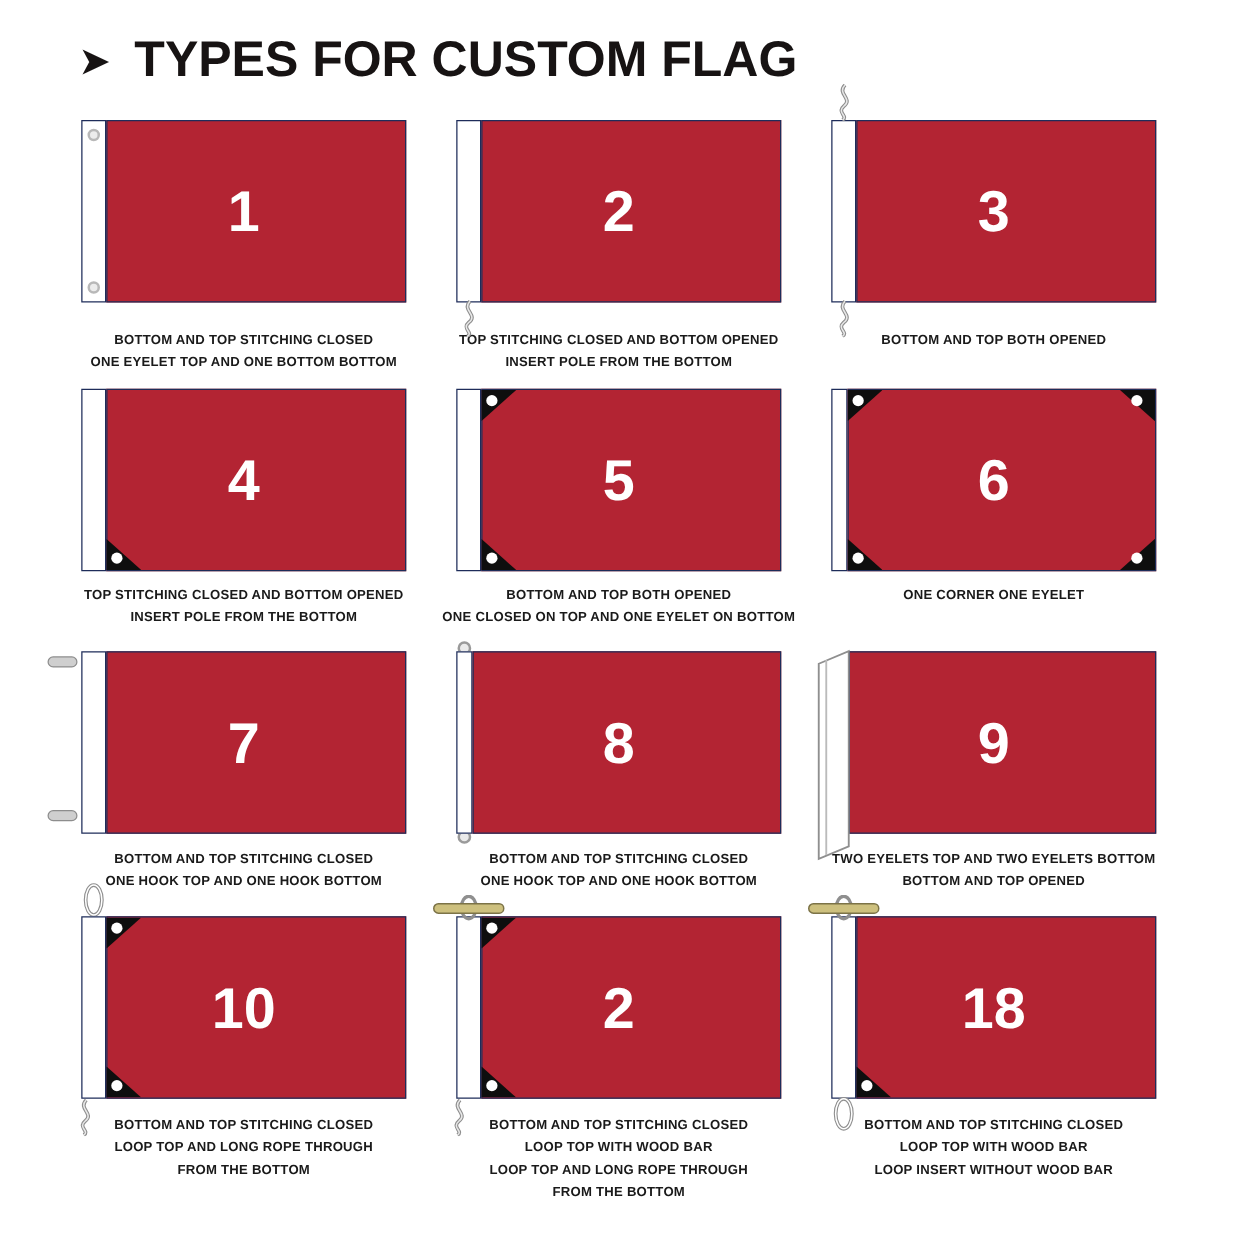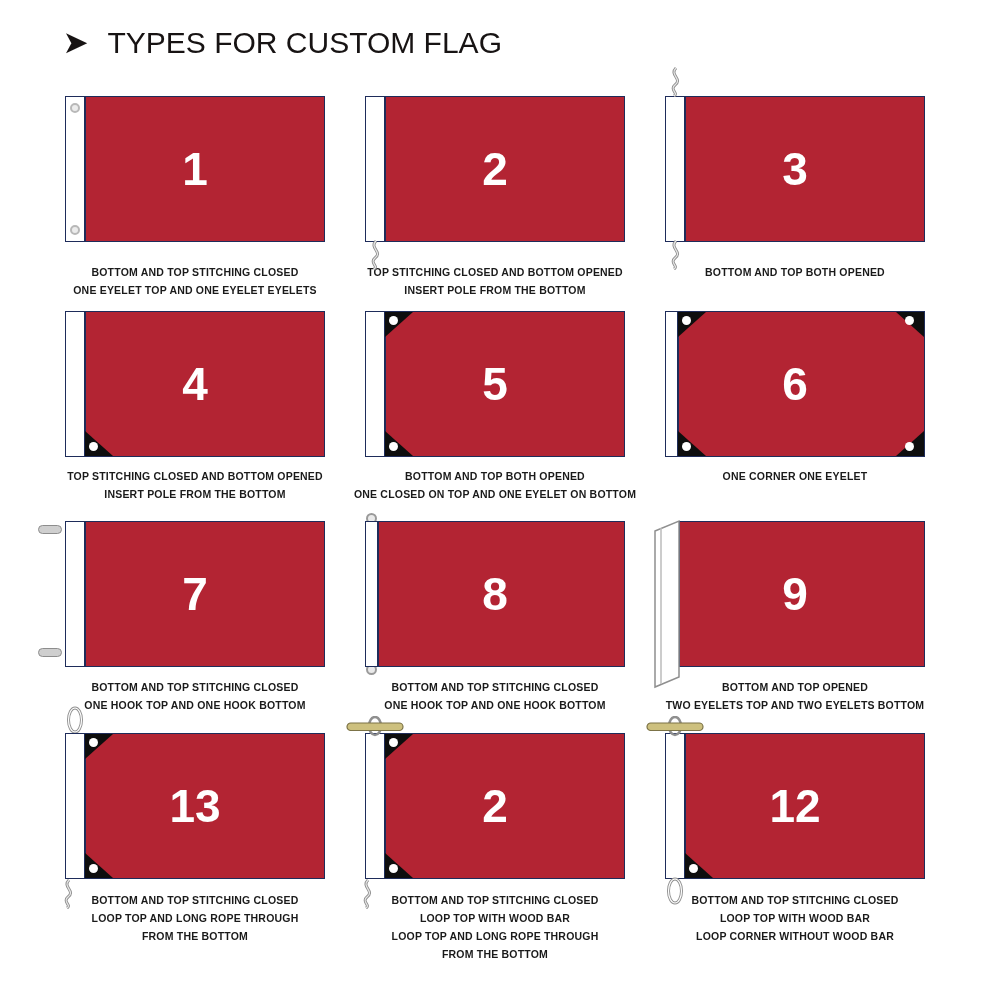--- a/index.html
+++ b/index.html
@@ -1,20 +1,20 @@
 <!DOCTYPE html>
 <html style="--flag-red: #B32433; --border-navy: #1E2C5A; --corner-black: #0E0E0E; --wood-tan: #CDC07E; --rope-gray: #8F8F8F; --title-black: #171313; --caption-color: #1A1A1A;"><head>
 <meta charset="utf-8">
 <style>
   html,body{margin:0;padding:0;background:#fff;}
   .canvas{position:relative;width:1000px;height:1000px;background:#ffffff;overflow:hidden;
           font-family:"Liberation Sans",sans-serif;}
   .title{position:absolute;left:64px;top:26px;display:flex;align-items:center;gap:20px;color:var(--title-black,#171313);}
   .title .arrow{font-size:28px;line-height:1;font-weight:bold;}
-  .title .ttl{font-size:30px;font-weight:400;letter-spacing:0px;}
+  .title .ttl{font-size:40px;font-weight:700;letter-spacing:0px;}
 
   .cell{position:absolute;width:260px;}
   .flagbox{position:absolute;left:0;top:0;width:260px;height:146px;}
   .sleeve{position:absolute;left:0;top:0;width:20px;height:146px;background:#ffffff;
           border:1px solid var(--border-navy,#1E2C5A);box-sizing:border-box;z-index:1;}
   .field{position:absolute;left:20px;top:0;width:240px;height:146px;background:var(--flag-red,#B32433);
          border:1px solid var(--border-navy,#1E2C5A);box-sizing:border-box;z-index:1;}
   .num{position:absolute;left:0;top:0;width:260px;height:146px;display:flex;align-items:center;
        justify-content:center;color:#ffffff;font-size:46px;font-weight:bold;z-index:3;}
   .caption{position:absolute;left:-40px;width:340px;text-align:center;font-size:10.5px;font-weight:bold;
@@ -70,21 +70,21 @@
   <div class="cell r1 f1" style="left:65px;top:96px;">
     <div class="flagbox">
       <div class="sleeve"></div>
       <div class="geye top"></div>
       <div class="geye bot"></div>
       <div class="field"></div>
       <div class="num">1</div>
     </div>
     <div class="caption">
       <div>BOTTOM AND TOP STITCHING CLOSED</div>
-      <div>ONE EYELET TOP AND ONE EYELET EYELETS</div>
+      <div>ONE EYELET TOP AND ONE BOTTOM BOTTOM</div>
     </div>
   </div>
 
   <div class="cell r1 f2" style="left:365px;top:96px;">
     <div class="flagbox">
       <div class="sleeve"></div>
       <div class="field"></div>
       <span class="hw" style="left:2px;top:144px;">
         <svg width="18" height="30" viewBox="0 0 18 30">
             <path d="M9 1 C2 8 16 12 8 18 C2 23 12 26 7 29" fill="none" stroke="#8f8f8f" stroke-width="3"></path>
@@ -204,22 +204,22 @@
       <span class="hw" style="left:-13px;top:-6px;">
         <svg width="30" height="178" viewBox="0 0 30 178">
             <polygon points="3,16 27,6 27,162 3,172" fill="#ffffff" stroke="#8f8f8f" stroke-width="1.5"></polygon>
             <line x1="9" y1="13" x2="9" y2="169" stroke="#bbbbbb" stroke-width="1.5"></line>
           </svg>
       </span>
       <div class="field"></div>
       <div class="num">9</div>
     </div>
     <div class="caption">
+      <div>TWO EYELETS TOP AND TWO EYELETS BOTTOM</div>
       <div>BOTTOM AND TOP OPENED</div>
-      <div>TWO EYELETS TOP AND TWO EYELETS BOTTOM</div>
     </div>
   </div>
 
   <div class="cell r4 f10" style="left:65px;top:733px;">
     <div class="flagbox">
       <span class="hw behind" style="left:0px;top:-27px;">
         <svg width="20" height="30" viewBox="0 0 20 30">
             <ellipse cx="10" cy="14" rx="6.5" ry="12" fill="none" stroke="#8f8f8f" stroke-width="3"></ellipse>
             <ellipse cx="10" cy="14" rx="6.5" ry="12" fill="none" stroke="#ffffff" stroke-width="1.2"></ellipse>
           </svg>
@@ -229,21 +229,21 @@
       <div class="corner tl"></div>
       <div class="weye tl"></div>
       <div class="corner bl"></div>
       <div class="weye bl"></div>
       <span class="hw" style="left:-5px;top:146px;">
         <svg width="18" height="30" viewBox="0 0 18 30">
             <path d="M9 1 C2 8 16 12 8 18 C2 23 12 26 7 29" fill="none" stroke="#8f8f8f" stroke-width="3"></path>
             <path d="M9 1 C2 8 16 12 8 18 C2 23 12 26 7 29" fill="none" stroke="#e8e8e8" stroke-width="1.2"></path>
           </svg>
       </span>
-      <div class="num">13</div>
+      <div class="num">10</div>
     </div>
     <div class="caption">
       <div>BOTTOM AND TOP STITCHING CLOSED</div>
       <div>LOOP TOP AND LONG ROPE THROUGH</div>
       <div>FROM THE BOTTOM</div>
     </div>
   </div>
 
   <div class="cell r4 f11" style="left:365px;top:733px;">
     <div class="flagbox">
@@ -286,22 +286,22 @@
       <div class="sleeve"></div>
       <div class="field"></div>
       <div class="corner bl"></div>
       <div class="weye bl"></div>
       <span class="hw" style="left:0px;top:144px;">
         <svg width="20" height="30" viewBox="0 0 20 30">
             <ellipse cx="10" cy="14" rx="6.5" ry="12" fill="none" stroke="#8f8f8f" stroke-width="3"></ellipse>
             <ellipse cx="10" cy="14" rx="6.5" ry="12" fill="none" stroke="#ffffff" stroke-width="1.2"></ellipse>
           </svg>
       </span>
-      <div class="num">12</div>
+      <div class="num">18</div>
     </div>
     <div class="caption">
       <div>BOTTOM AND TOP STITCHING CLOSED</div>
       <div>LOOP TOP WITH WOOD BAR</div>
-      <div>LOOP CORNER WITHOUT WOOD BAR</div>
+      <div>LOOP INSERT WITHOUT WOOD BAR</div>
     </div>
   </div>
 
 </div>
 
 </body></html>

